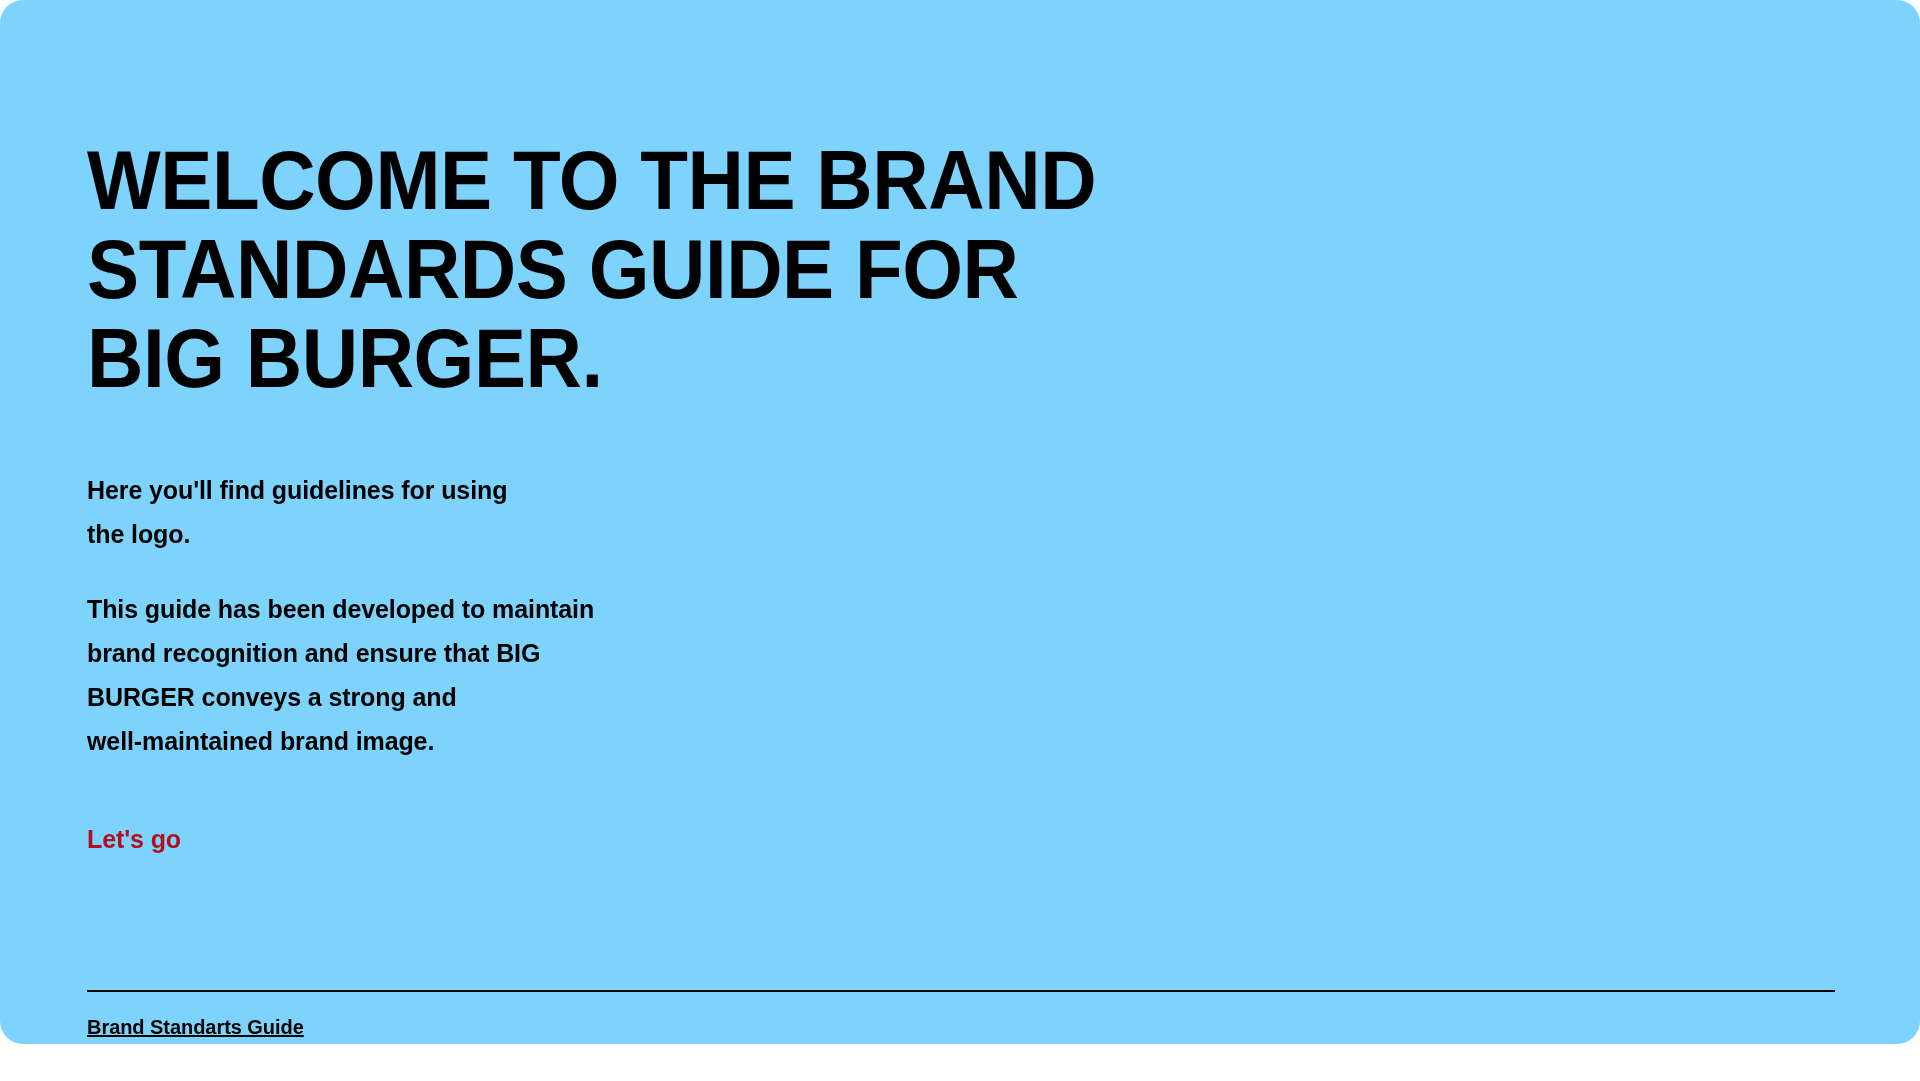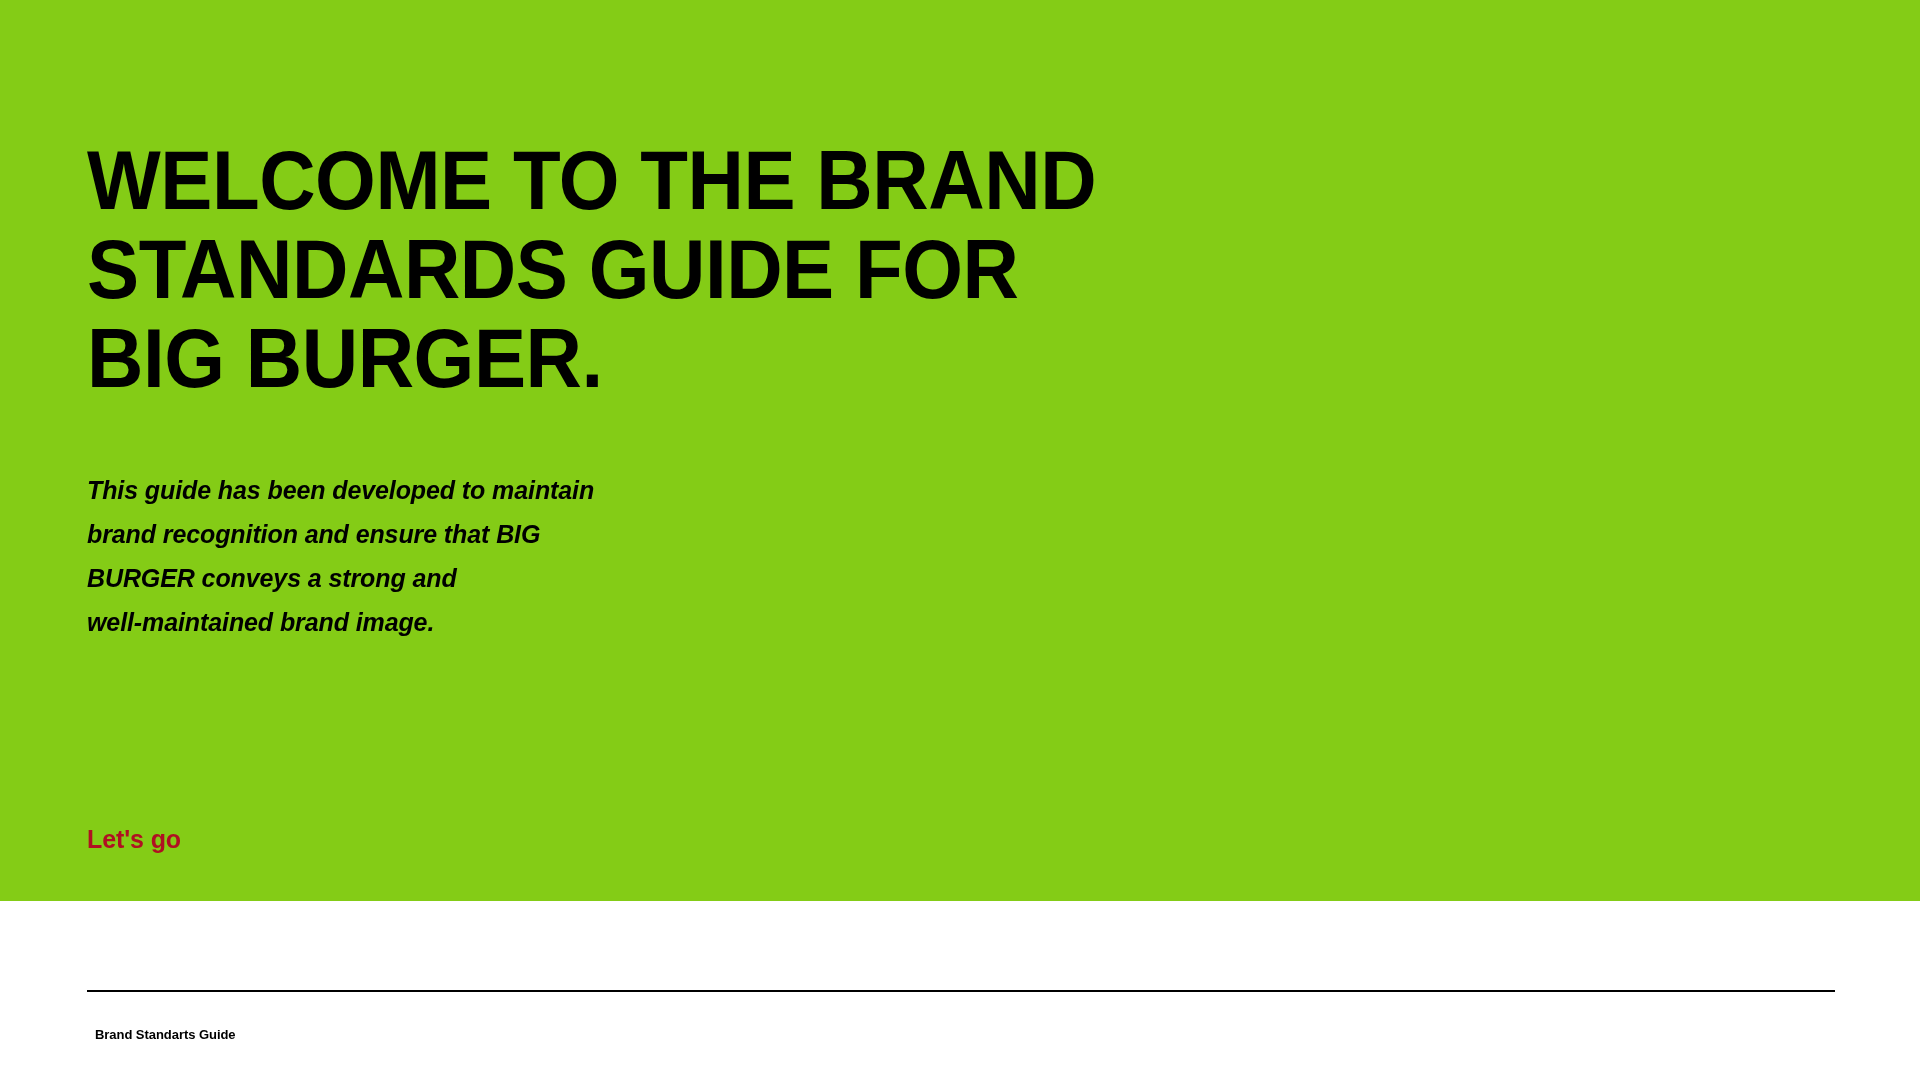--- a/index.html
+++ b/index.html
@@ -13,23 +13,24 @@
     height: 1081px;
     overflow: hidden;
     font-family: "Liberation Sans", "DejaVu Sans", sans-serif;
     color: #000000;
     -webkit-font-smoothing: antialiased;
   }
 
   .slide {
     position: relative;
     width: 1920px;
-    height: 901px;
-    background: #84cc16;
+    height: 1044px;
+    background: #7dd3fc;
     box-sizing: border-box;
+    border-radius: 23px;
   }
 
   
   .headline {
     position: absolute;
     left: 87px;
     top: 136px;
     width: 1100px;
     margin: 0;
     font-family: "Liberation Sans Narrow", "Liberation Sans", "DejaVu Sans Condensed", "DejaVu Sans", sans-serif;
@@ -56,21 +57,21 @@
     margin: 0 0 31px 0;
     font-family: "Liberation Sans", "DejaVu Sans", sans-serif;
     font-weight: 700;
     font-size: 25px;
     line-height: 44px;
     color: #000000;
     white-space: pre-line;
     letter-spacing: -0.1px;
   }
 
-  .para:last-of-type { margin-bottom: 4px; font-style: italic; }
+  .para:last-of-type { margin-bottom: 4px; }
 
   .cta-wrap {
     position: absolute;
     left: 87px;
     top: 822px;
   }
 
   .cta-link {
     display: inline-block;
     font-family: "Liberation Sans", "DejaVu Sans", sans-serif;
@@ -90,37 +91,40 @@
     top: 990px;
     width: 1748px;
     height: 2px;
     background: #000000;
   }
 
   .footer-label {
     position: absolute;
     left: 87px;
     top: 1017px;
-    margin: 8px;
+    margin: 0;
     font-family: "Liberation Sans", "DejaVu Sans", sans-serif;
     font-weight: 700;
-    font-size: 13px;
+    font-size: 20px;
     line-height: 20px;
     letter-spacing: -0.05px;
     color: #000000;
+    text-decoration: underline;
   }
 </style>
 </head>
 <body>
 
 <div class="slide">
 
   <h1 class="headline">WELCOME TO THE BRAND STANDARDS GUIDE FOR BIG BURGER.</h1>
 
   <div class="body-block">
+    <p class="para">Here you'll find guidelines for using
+the logo.</p>
     <p class="para">This guide has been developed to maintain
 brand recognition and ensure that BIG
 BURGER conveys a strong and
 well-maintained brand image.</p>
   </div>
 
   <div class="cta-wrap">
     <a class="cta-link" href="#">Let's go</a>
   </div>
 

